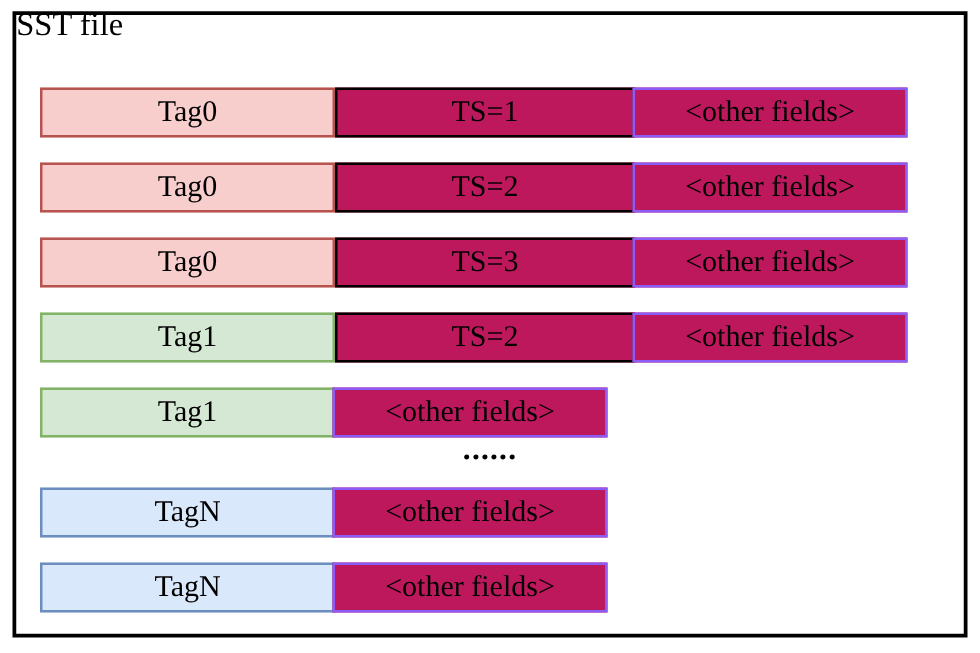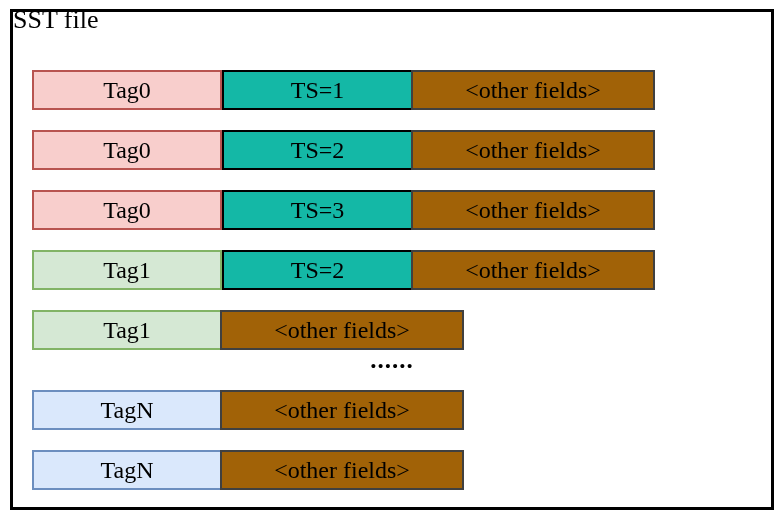--- a/index.html
+++ b/index.html
@@ -47,34 +47,34 @@
     box-sizing: border-box;
     height: 40px;
     display: flex;
     align-items: center;
     justify-content: center;
     font-size: 24px;
     line-height: 1;
     white-space: nowrap;
   }
   .tag-cell {
-    width: 190px;
+    width: 236px;
     border: 2px solid #999999;
     background: #eeeeee;
   }
   .ts-cell {
-    width: 191px;
+    width: 240px;
     border: 2px solid #000000;
-    background: #14b8a6;
+    background: #be185d;
   }
   .other-cell {
-    width: 244px;
+    width: 220px;
     margin-left: -2px;
-    border: 2px solid #404040;
-    background: #a16207;
+    border: 2px solid #8b5cf6;
+    background: #be185d;
   }
   .ellipsis-row {
     position: absolute;
     left: 32px;
     top: 345px;
     width: 720px;
     height: 30px;
     text-align: center;
     font-size: 25px;
     font-weight: bold;

